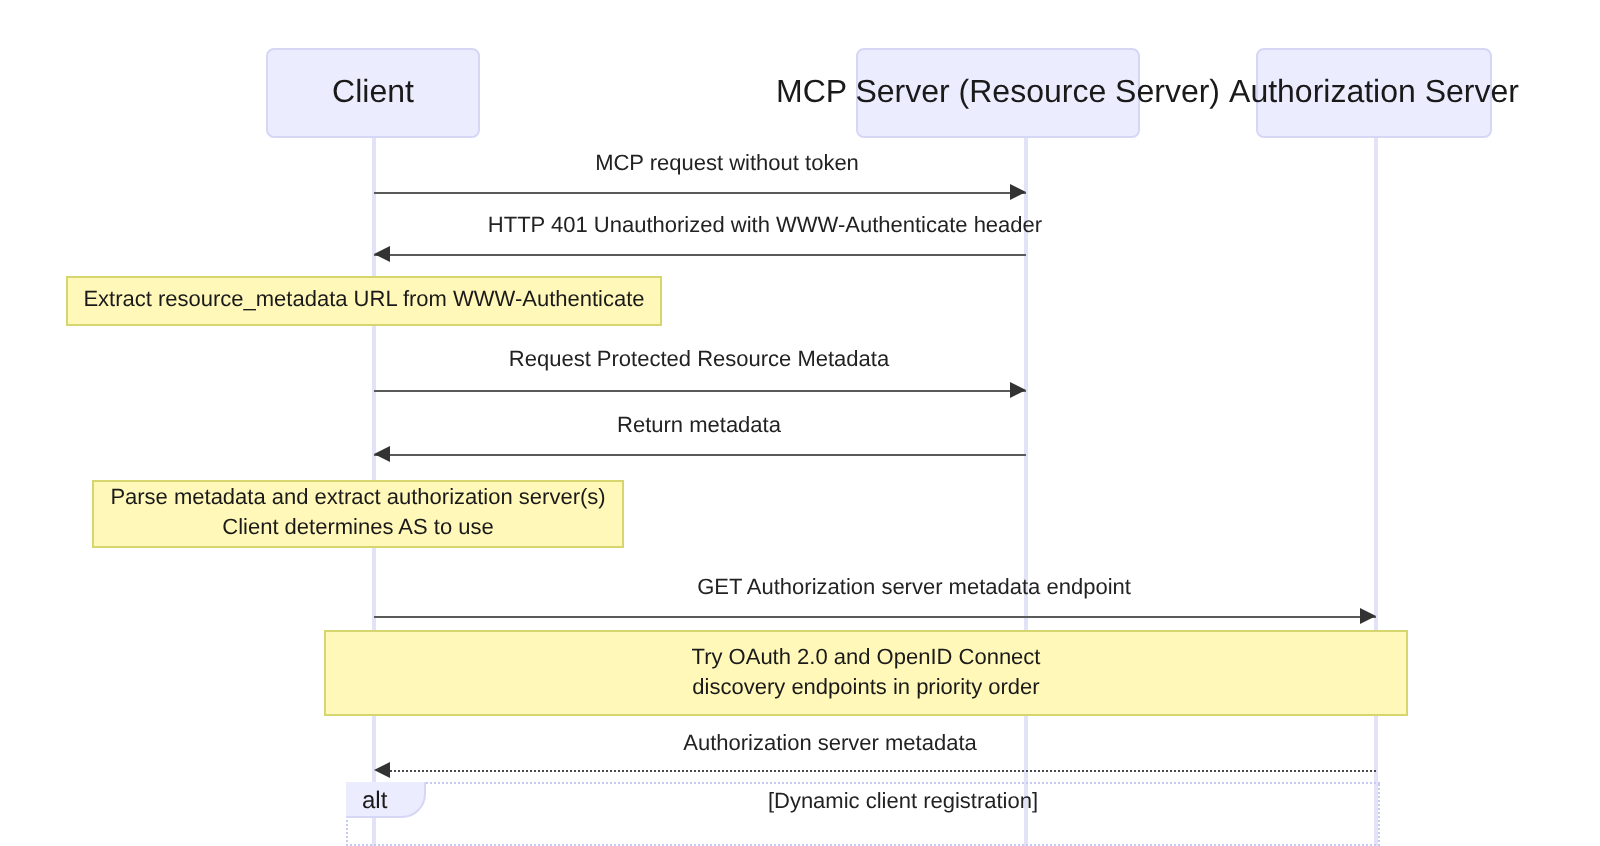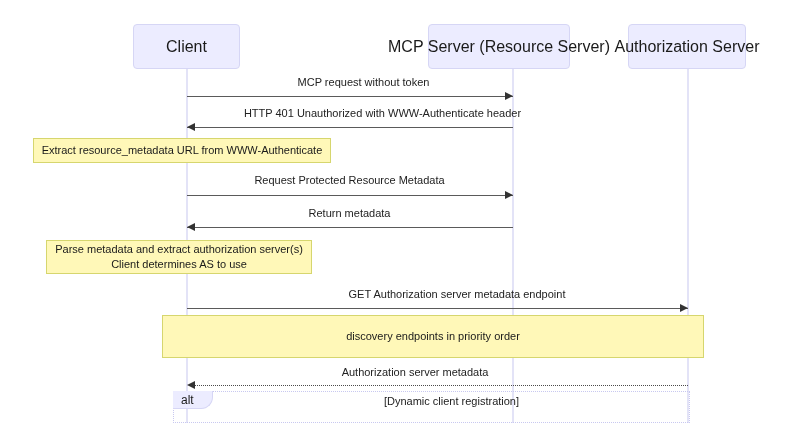--- a/index.html
+++ b/index.html
@@ -163,20 +163,21 @@
       <div>Client determines AS to use</div>
     </div>
   </div>
 
   <div class="msg-label" style="left:186px; top:288px; width:502px;margin-left:20px;">GET Authorization server metadata endpoint</div>
   <div class="msg-line" style="left:187px; top:308px; width:501px;"></div>
   <div class="arrowhead right" style="left:680px; top:303.5px;"></div>
 
   <div class="note-box" style="left:162px; top:315px; width:542px; height:43px;">
     <div class="note-text">
+      <div>Try OAuth 2.0 and OpenID Connect</div>
       <div>discovery endpoints in priority order</div>
     </div>
   </div>
 
   <div class="msg-label" style="left:186px; top:366px; width:458px;">Authorization server metadata</div>
   <div class="msg-line dotted" style="left:189px; top:385px; width:499px;"></div>
   <div class="arrowhead left" style="left:187px; top:381px;"></div>
 
   <div class="frag-box" style="left:173px; top:391px; width:517px; height:32px;"></div>
   <div class="frag-tab" style="left:173px; top:391px; width:40px; height:18px;">

